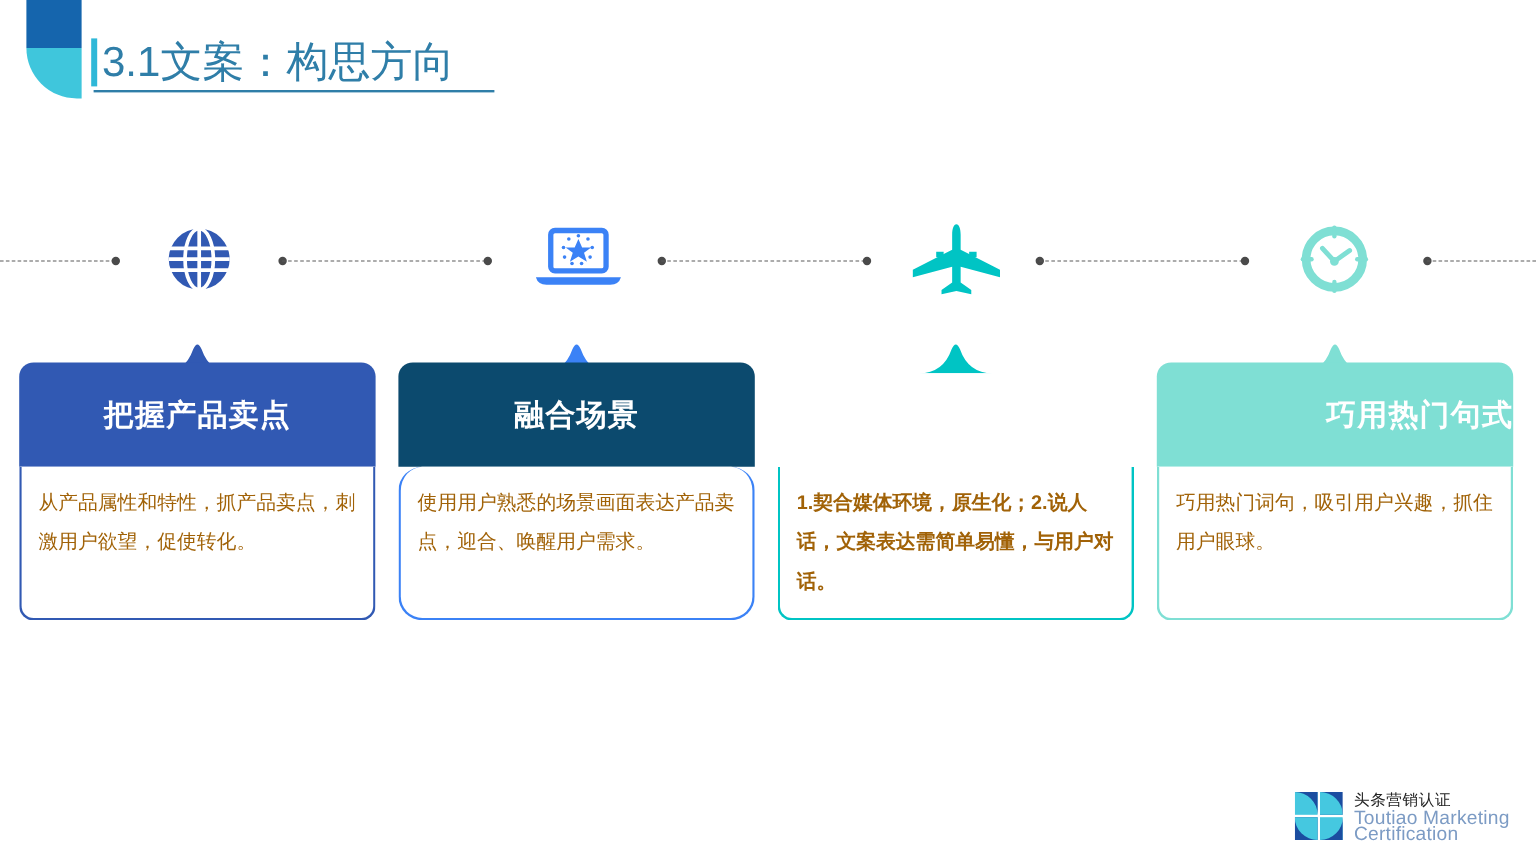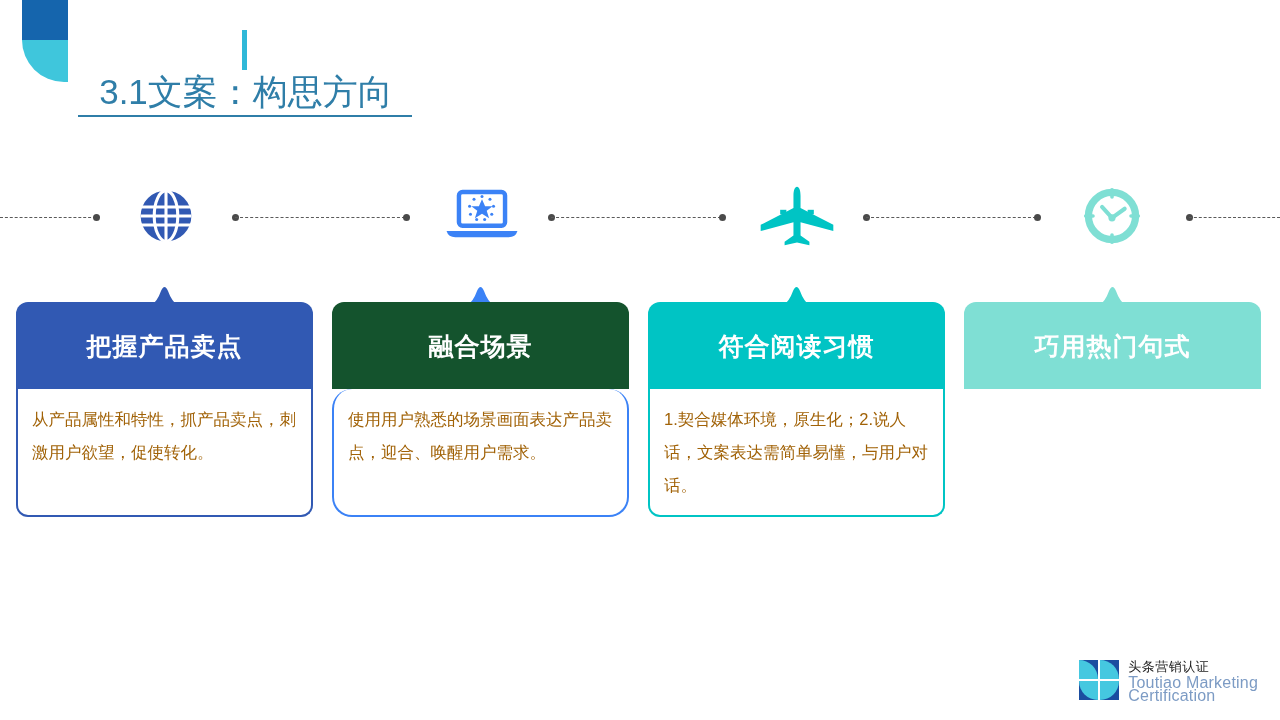--- a/index.html
+++ b/index.html
@@ -44,21 +44,20 @@
   
   .title-wrap {
     position: absolute;
     left: 76px;
     top: 30px;
     width: 340px;
   }
   .title-row {
     display: flex;
     align-items: center;
-    flex-direction: column;
   }
   .title-bar {
     width: 5px;
     height: 40px;
     background: #2FB8D8;
     margin-right: 4px;
     flex: 0 0 auto;
   }
   .title-text {
     font-size: 35px;
@@ -310,50 +309,50 @@
     <p>从产品属性和特性，抓产品卖点，刺激用户欲望，促使转化。</p>
   </div>
 </div>
 
 <div class="card" style="left:332px;">
   <div class="card-notch">
     <svg width="297" height="26" viewBox="0 0 297 26" preserveAspectRatio="none">
       <path d="M0 26 L118 26 Q138 26 145 6 Q148.5 -2 152 6 Q159 26 179 26 L297 26 Z" fill="#3B82F6"></path>
     </svg>
   </div>
-  <div class="card-head" style="background:#14532d;">
+  <div class="card-head" style="background:#0c4a6e;">
     <div class="card-title">融合场景</div>
   </div>
   <div class="card-body" style="border-color:#3B82F6;border-radius:20px;">
     <p>使用用户熟悉的场景画面表达产品卖点，迎合、唤醒用户需求。</p>
   </div>
 </div>
 
 <div class="card" style="left:648px;">
   <div class="card-notch">
     <svg width="297" height="26" viewBox="0 0 297 26" preserveAspectRatio="none">
       <path d="M0 26 L118 26 Q138 26 145 6 Q148.5 -2 152 6 Q159 26 179 26 L297 26 Z" fill="#00C4C4"></path>
     </svg>
   </div>
-  <div class="card-head" style="background:#00C4C4;">
-    <div class="card-title">符合阅读习惯</div>
-  </div>
-  <div class="card-body" style="border-color:#00C4C4;">
+  <div class="card-body" style="border-color:#00C4C4;font-weight:bold;">
     <p>1.契合媒体环境，原生化；2.说人话，文案表达需简单易懂，与用户对话。</p>
   </div>
 </div>
 
 <div class="card" style="left:964px;">
   <div class="card-notch">
     <svg width="297" height="26" viewBox="0 0 297 26" preserveAspectRatio="none">
       <path d="M0 26 L118 26 Q138 26 145 6 Q148.5 -2 152 6 Q159 26 179 26 L297 26 Z" fill="#7FDFD4"></path>
     </svg>
   </div>
-  <div class="card-head" style="background:#7FDFD4;">
+  <div class="card-head" style="background:#7FDFD4;justify-content:flex-end;">
     <div class="card-title">巧用热门句式</div>
+  </div>
+  <div class="card-body" style="border-color:#7FDFD4;">
+    <p>巧用热门词句，吸引用户兴趣，抓住用户眼球。</p>
   </div>
 </div>
 
 <div class="logo">
   <span class="logo-mark">
     <svg width="40" height="40" viewBox="0 0 40 40">
       <rect x="0" y="0" width="19" height="19" fill="#45C8E0"></rect>
       <path d="M0 0 L19 0 L19 19 A19 19 0 0 0 0 0 Z" fill="#1B4DA0"></path>
       <rect x="21" y="0" width="19" height="19" fill="#1B4DA0"></rect>
       <path d="M21 19 L21 0 A19 19 0 0 1 40 19 Z" fill="#45C8E0"></path>

